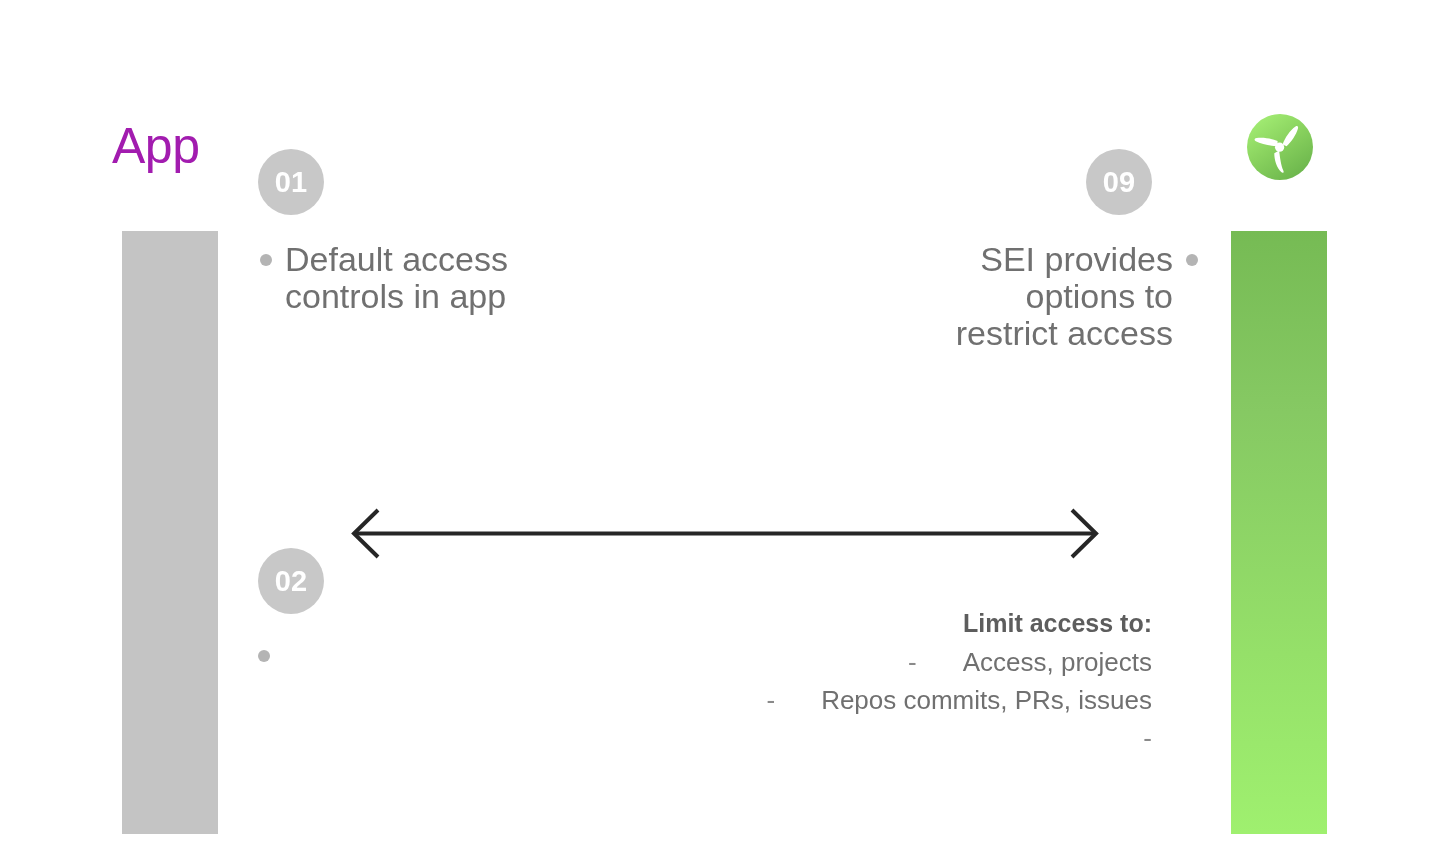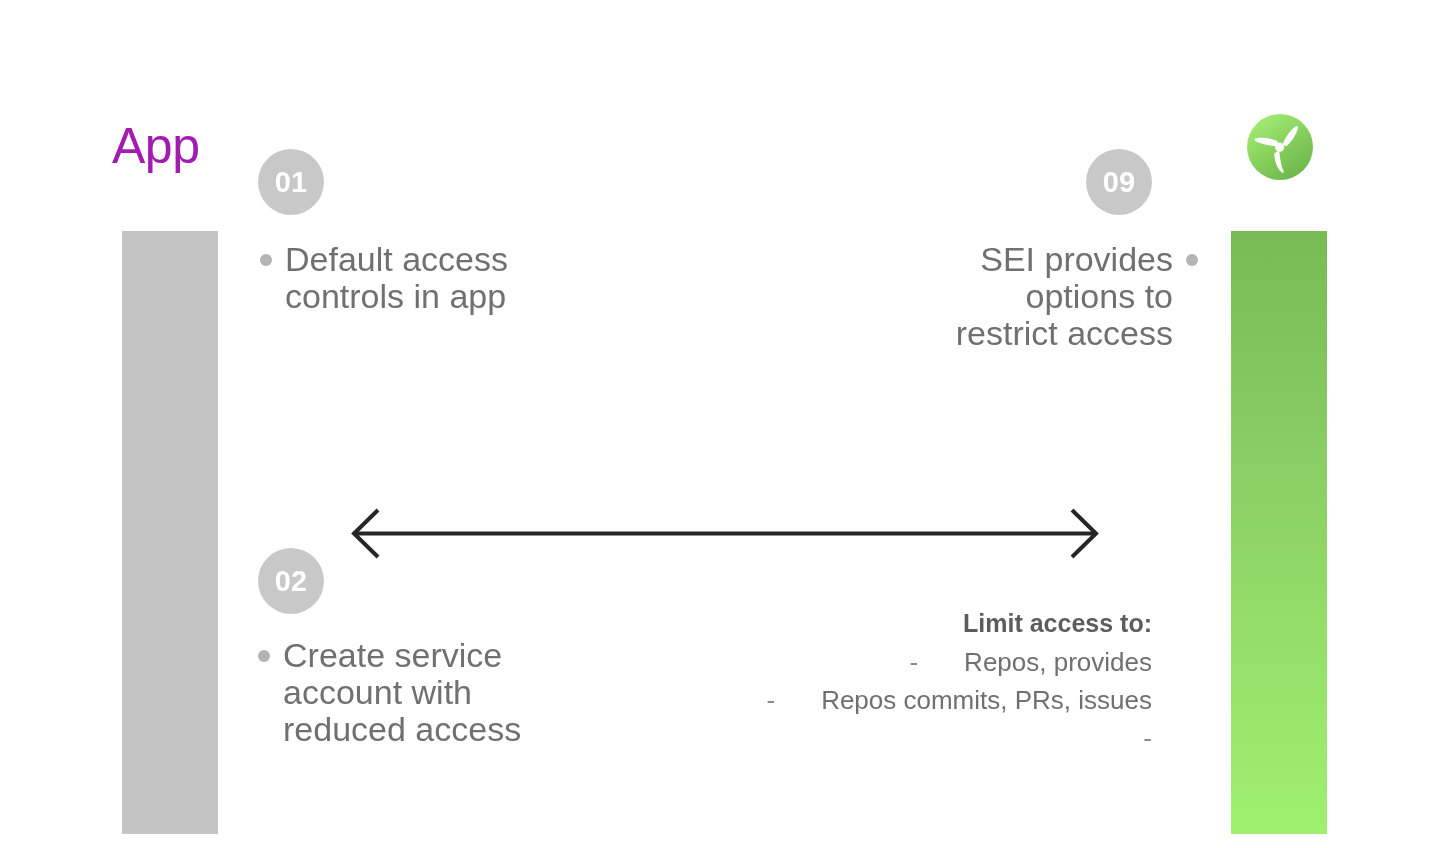--- a/index.html
+++ b/index.html
@@ -185,23 +185,20 @@
   <div class="badge badge-03">09</div>
 
   <div class="bullet-block block-01">
     <span class="dot"></span>
     <span class="btxt">Default access
 controls in app</span>
   </div>
 
   <div class="bullet-block block-02">
     <span class="dot"></span>
-    <span class="btxt">Create service
-account with
-reduced access</span>
   </div>
 
   <div class="bullet-block block-03">
     <span class="btxt">SEI provides
 options to
 restrict access</span>
     <span class="dot"></span>
   </div>
 
   <div class="arrow-wrap">
@@ -211,21 +208,21 @@
         <polyline points="33,10 9,33.5 33,57"></polyline>
         <polyline points="727,10 751,33.5 727,57"></polyline>
       </g>
     </svg>
   </div>
 
   <div class="limit-block">
     <div class="limit-title">Limit access to:</div>
     <div class="limit-item">
       <span class="dash">-</span>
-      <span>Repos, provides</span>
+      <span>Access, projects</span>
     </div>
     <div class="limit-item">
       <span class="dash">-</span>
       <span>Repos commits, PRs, issues</span>
     </div>
     <div class="limit-item">
       <span class="dash">-</span>
     </div>
   </div>
 

